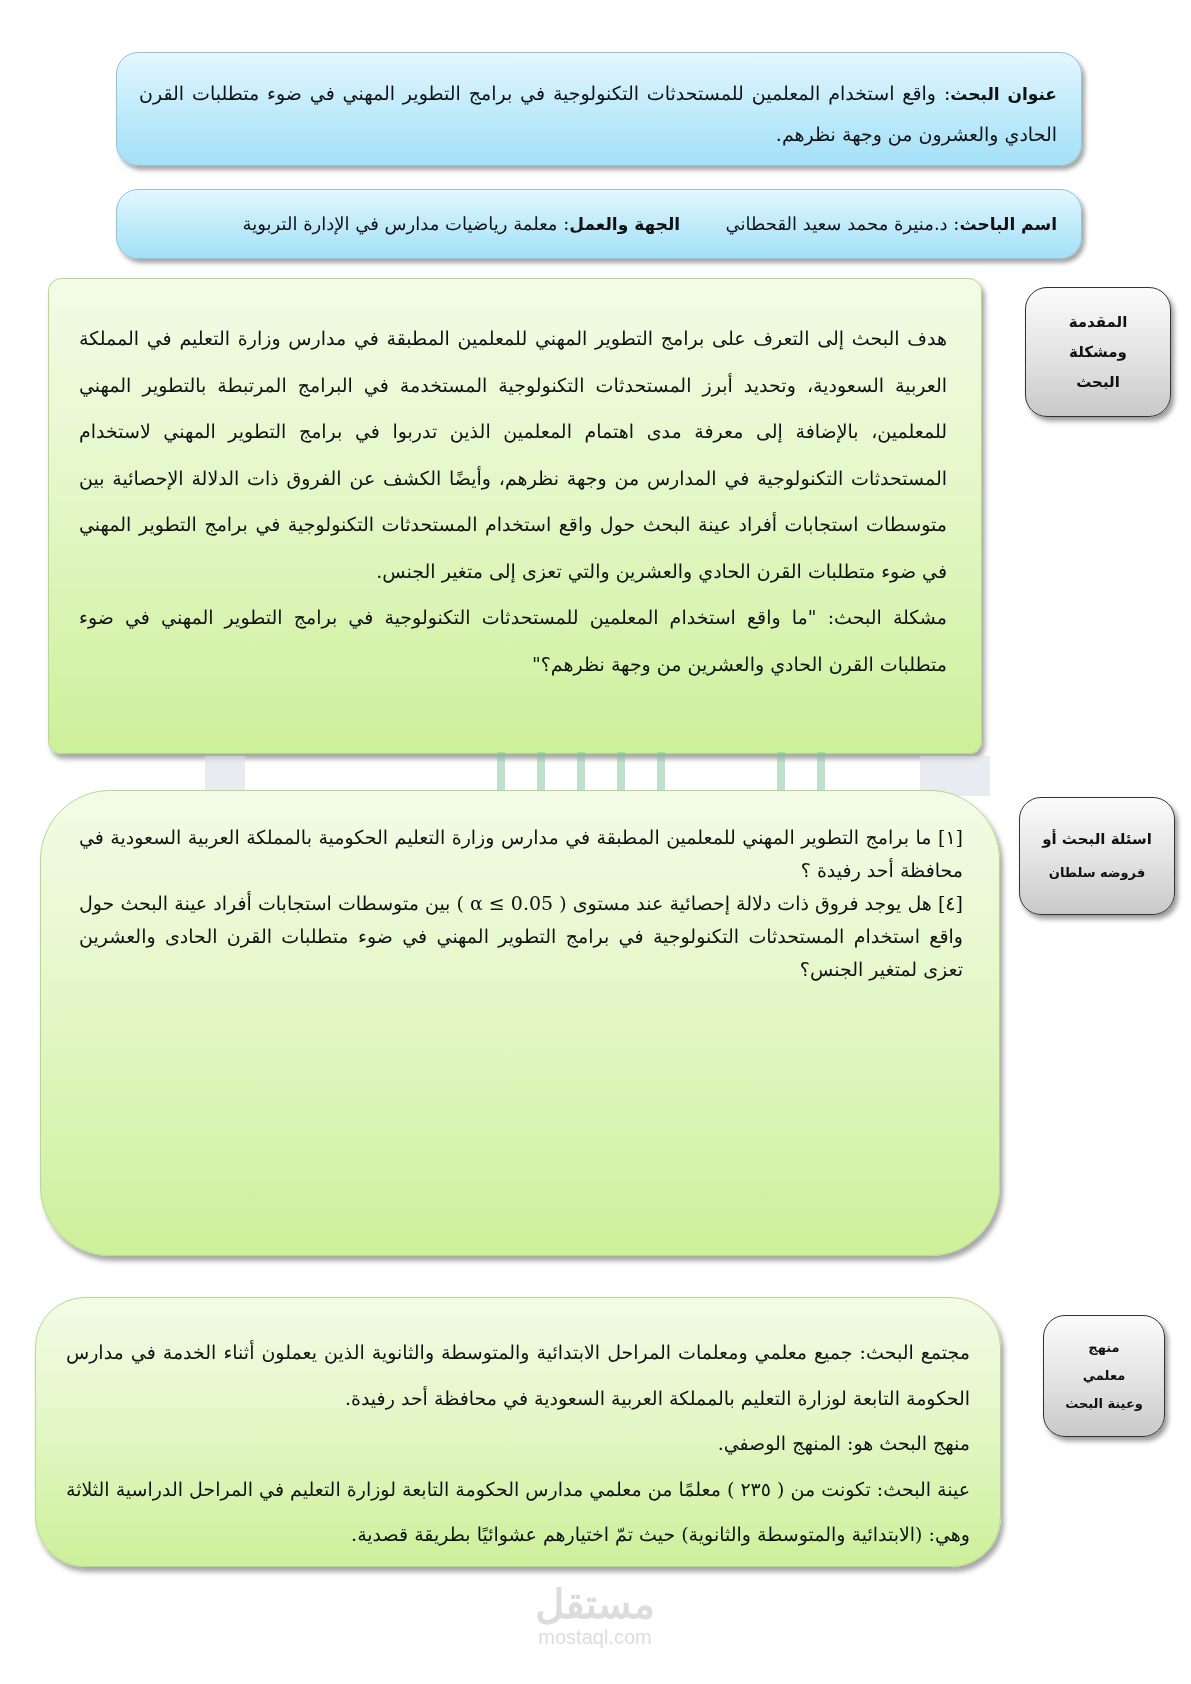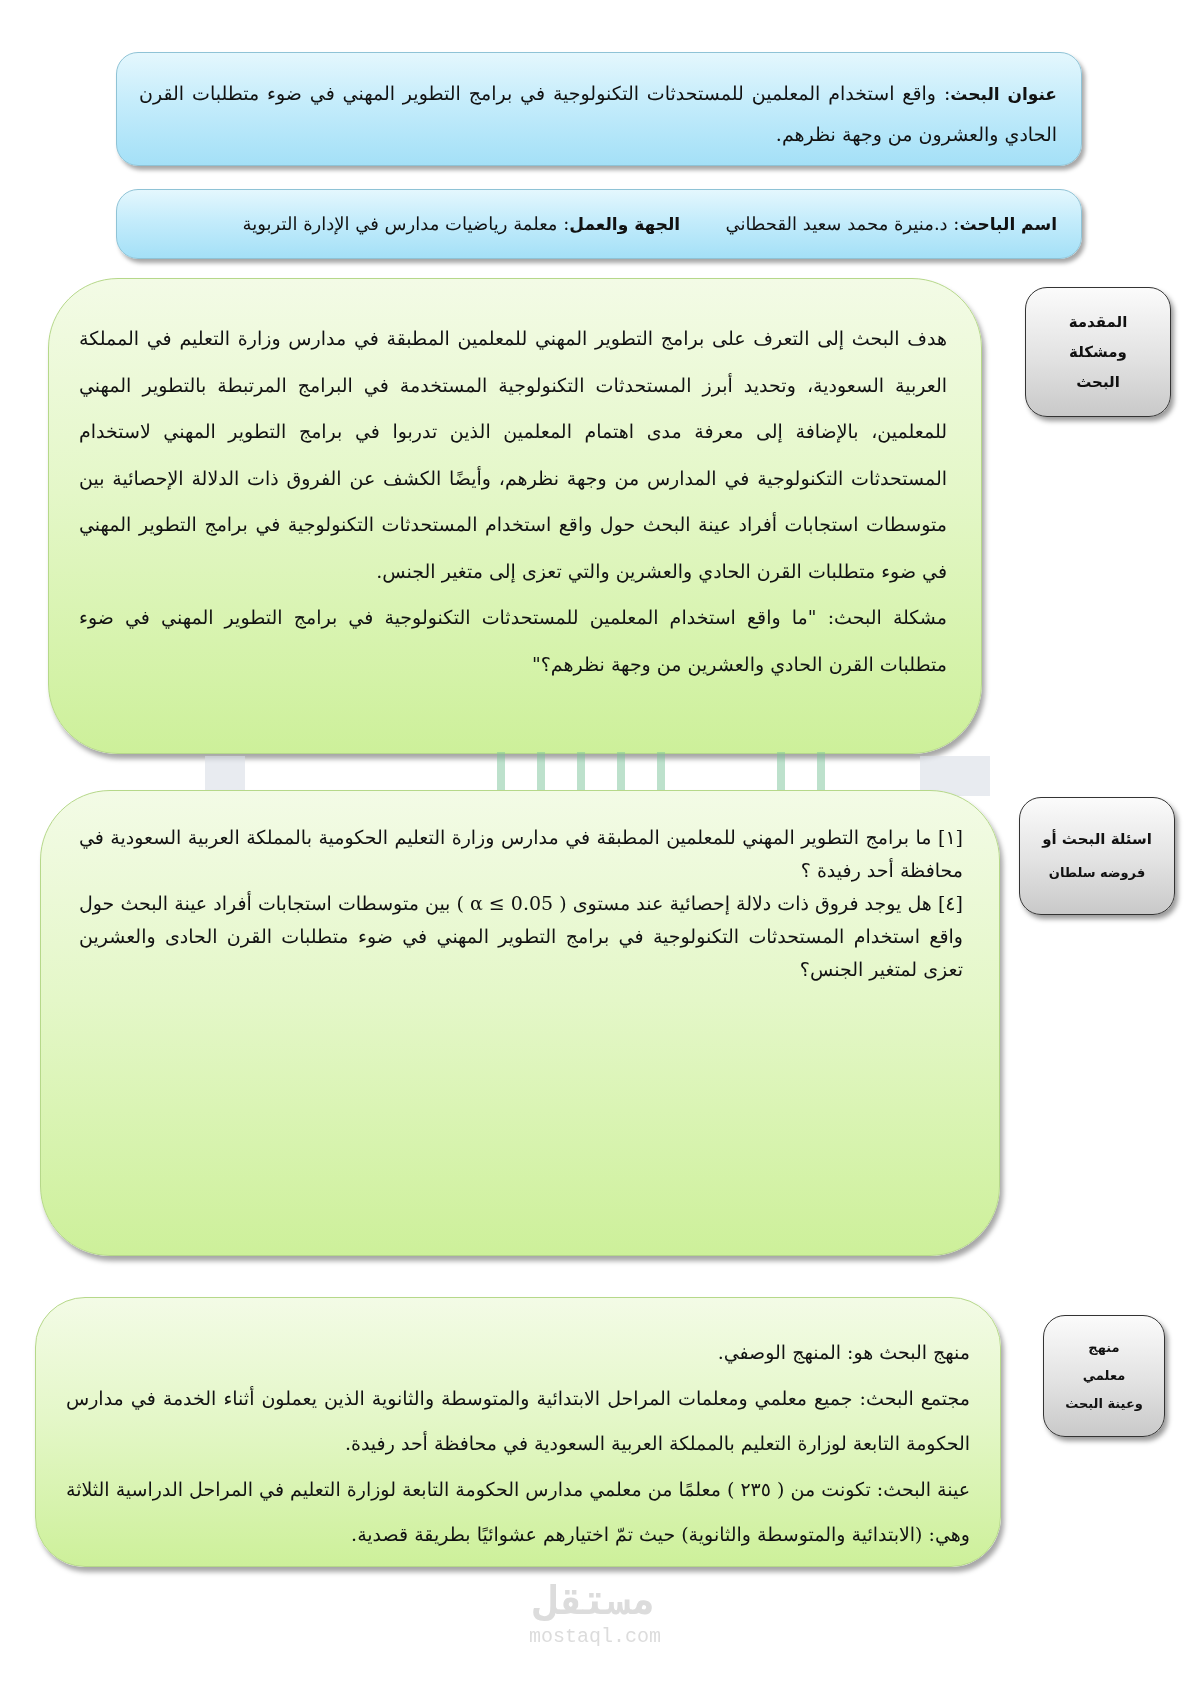--- a/index.html
+++ b/index.html
@@ -27,29 +27,29 @@
       border: 1.5px solid #333;
       border-radius: 22px;
       box-shadow: 3px 4px 5px rgba(0,0,0,0.4);
       text-align: center;
       display: flex; flex-direction: column; justify-content: center; align-items: center;
       font-family: "DejaVu Sans", sans-serif; font-weight: bold; font-size: 15px; line-height: 30px;
       color: #111;
     }
     .bold { font-weight: bold; font-family: "DejaVu Sans", sans-serif; font-size: 17px; }
     .t20 { font-size: 19px; line-height: 40px; }
-    .body-text { font-size: 19px; line-height: 46.5px; }
+    .body-text { font-size: 19px; line-height: 46.5px; border-radius: 13px; }
     .q-text { font-size: 19px; line-height: 33px; }
     .m-text { font-size: 19px; line-height: 45.5px; }
     p { margin: 0; }
     .wm-bar { position: absolute; background: #7cc49a; opacity: 0.5; }
     .wm-grey { position: absolute; background: #d8dee6; opacity: 0.6; }
     .watermark {
       position: absolute; left: 505px; top: 1582px; width: 180px; text-align: center;
-      color: #dcdcdc; font-family: Liberation Mono, monospace;
+      color: #dcdcdc; font-family: Liberation Sans, sans-serif;
     }
     .watermark .ar { font-size: 40px; font-weight: bold; line-height: 44px; direction: rtl; }
     .watermark .en { font-size: 20px; line-height: 22px; }
     .ltr { direction: ltr; unicode-bidi: embed; }
   </style>
 </head>
 <body>
 
 <div class="box blue t20" style="left:116px; top:52px; width:966px; height:114px; padding:20px 24px 8px 22px;">
   <p>
@@ -98,21 +98,21 @@
   <p><span>[٤]</span> <span>هل يوجد فروق ذات دلالة إحصائية عند مستوى (</span> <span class="ltr">α ≤ 0.05</span> <span>) بين متوسطات استجابات أفراد عينة البحث حول واقع استخدام المستحدثات التكنولوجية في برامج التطوير المهني في ضوء متطلبات القرن الحادى والعشرين تعزى لمتغير الجنس؟</span></p>
 </div>
 
 <div class="box label" style="left:1043px; top:1315px; width:122px; height:122px; font-size:13px; line-height:28px;">
   <span>منهج</span>
   <span>معلمي</span>
   <span>وعينة البحث</span>
 </div>
 
 <div class="box green m-text" style="left:35px; top:1297px; width:966px; height:270px; padding:32px 30px 0 30px; border-radius:50px;">
+  <p>مجتمع البحث: جميع معلمي ومعلمات المراحل الابتدائية والمتوسطة والثانوية الذين يعملون أثناء الخدمة في مدارس الحكومة التابعة لوزارة التعليم بالمملكة العربية السعودية في محافظة أحد رفيدة.</p>
   <p>منهج البحث هو: المنهج الوصفي.</p>
-  <p>مجتمع البحث: جميع معلمي ومعلمات المراحل الابتدائية والمتوسطة والثانوية الذين يعملون أثناء الخدمة في مدارس الحكومة التابعة لوزارة التعليم بالمملكة العربية السعودية في محافظة أحد رفيدة.</p>
   <p>عينة البحث: تكونت من ( ٢٣٥ ) معلمًا من معلمي مدارس الحكومة التابعة لوزارة التعليم في المراحل الدراسية الثلاثة وهي: (الابتدائية والمتوسطة والثانوية) حيث تمّ اختيارهم عشوائيًا بطريقة قصدية.</p>
 </div>
 
 <div class="watermark">
   <div class="ar">مستقل</div>
   <div class="en">mostaql.com</div>
 </div>
 
 </body></html>

